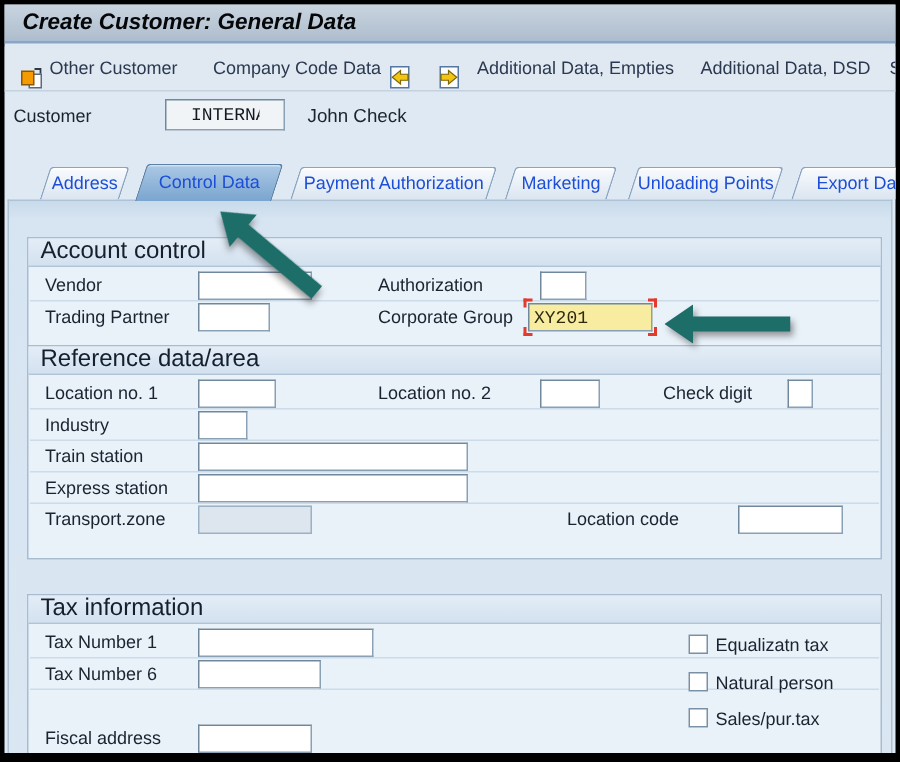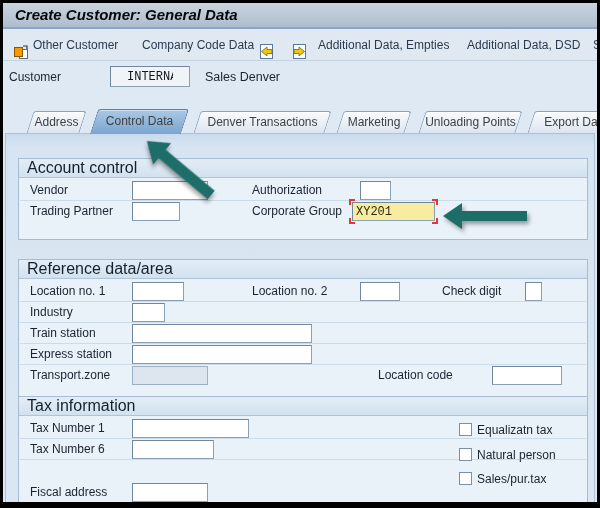--- a/index.html
+++ b/index.html
@@ -24,21 +24,21 @@
   
   .cust-label{position:absolute;left:6px;top:67px;font-size:12px;color:#1a2430;}
   .cust-input{position:absolute;left:107px;top:63px;width:80px;height:21px;
     background:#f1f4f7;border:1px solid #8aa0b4;border-top-color:#70879c;border-left-color:#70879c;
     font-family:"Liberation Mono",monospace;font-size:12px;color:#11181f;padding:1px 16px;}
   .cust-name{position:absolute;left:202px;top:67px;font-size:12.5px;color:#1a2430;}
 
   
   .tabbar{position:absolute;left:2px;right:2px;top:106px;height:24px;z-index:3;}
   .tab{position:absolute;bottom:0;height:22px;text-align:center;line-height:22px;
-    font-size:12px;color:#404040;cursor:default;}
+    font-size:12px;color:#1d4ed8;cursor:default;}
   .tab::before{content:"";position:absolute;top:0;bottom:0;left:5px;right:5px;
     transform:skewX(-18deg);
     background:linear-gradient(#f8fbfd,#dbe5f0);
     border:1px solid #89a3c0;border-bottom:none;border-radius:3px 3px 0 0;
     box-shadow:inset 0 1px 0 #fff;}
   .tab>span{position:relative;z-index:1;}
   .tab.active{height:25px;bottom:-1px;line-height:24px;z-index:6;}
   .tab.active::before{background:linear-gradient(#abc8e4,#7aa5d0);
     border-color:#5d82a8;box-shadow:inset 0 1px 0 rgba(255,255,255,.45);}
 
@@ -125,29 +125,29 @@
       <div class="tbtn" style="left:464px;">
         <span>Additional Data, DSD</span>
       </div>
       <div class="tbtn" style="left:590px;">
         <span>S</span>
       </div>
     </div>
 
     <span class="cust-label">Customer</span>
     <input class="cust-input" readonly="" value="INTERNAL" style="">
-    <span class="cust-name">Sales Denver</span>
+    <span class="cust-name">John Check</span>
 
     <div class="tabbar">
       <div class="tab" style="left:20px;width:63px;">
         <span>Address</span></div>
       <div class="tab active" style="left:84px;width:101px;">
         <span>Control Data</span></div>
       <div class="tab" style="left:187px;width:141px;">
-        <span>Denver Transactions</span></div>
+        <span>Payment Authorization</span></div>
       <div class="tab" style="left:330px;width:78px;">
         <span>Marketing</span></div>
       <div class="tab" style="left:412px;width:107px;">
         <span>Unloading Points</span></div>
       <div class="tab" style="left:521px;width:100px;">
         <span>Export Data</span></div>
     </div>
 
     <div class="panel"></div>
 
@@ -166,21 +166,21 @@
         <div class="focus-wrap" style="left:329px;width:89px;">
           <input class="finput hl" style="width: 83px;" value="XY201">
           <span class="corner c-tl"></span>
           <span class="corner c-tr"></span>
           <span class="corner c-bl"></span>
           <span class="corner c-br"></span>
         </div>
       </div>
     </div>
 
-    <div class="gbox" style="left:15px;top:256px;width:570px;height:143px;">
+    <div class="gbox" style="left:15px;top:227px;width:570px;height:143px;">
       <div class="ghead">Reference data/area</div>
       <div class="grow" style="top:21px;">
         <span class="flabel" style="left:10px;">Location no. 1</span>
         <input class="finput" style="left: 112px; width: 52px;" value="">
         <span class="flabel" style="left:232px;">Location no. 2</span>
         <input class="finput" style="left: 340px; width: 40px;" value="">
         <span class="flabel" style="left:422px;">Check digit</span>
         <input class="finput" style="left: 505px; width: 17px;" value="">
       </div>
       <div class="grow" style="top:42px;">

